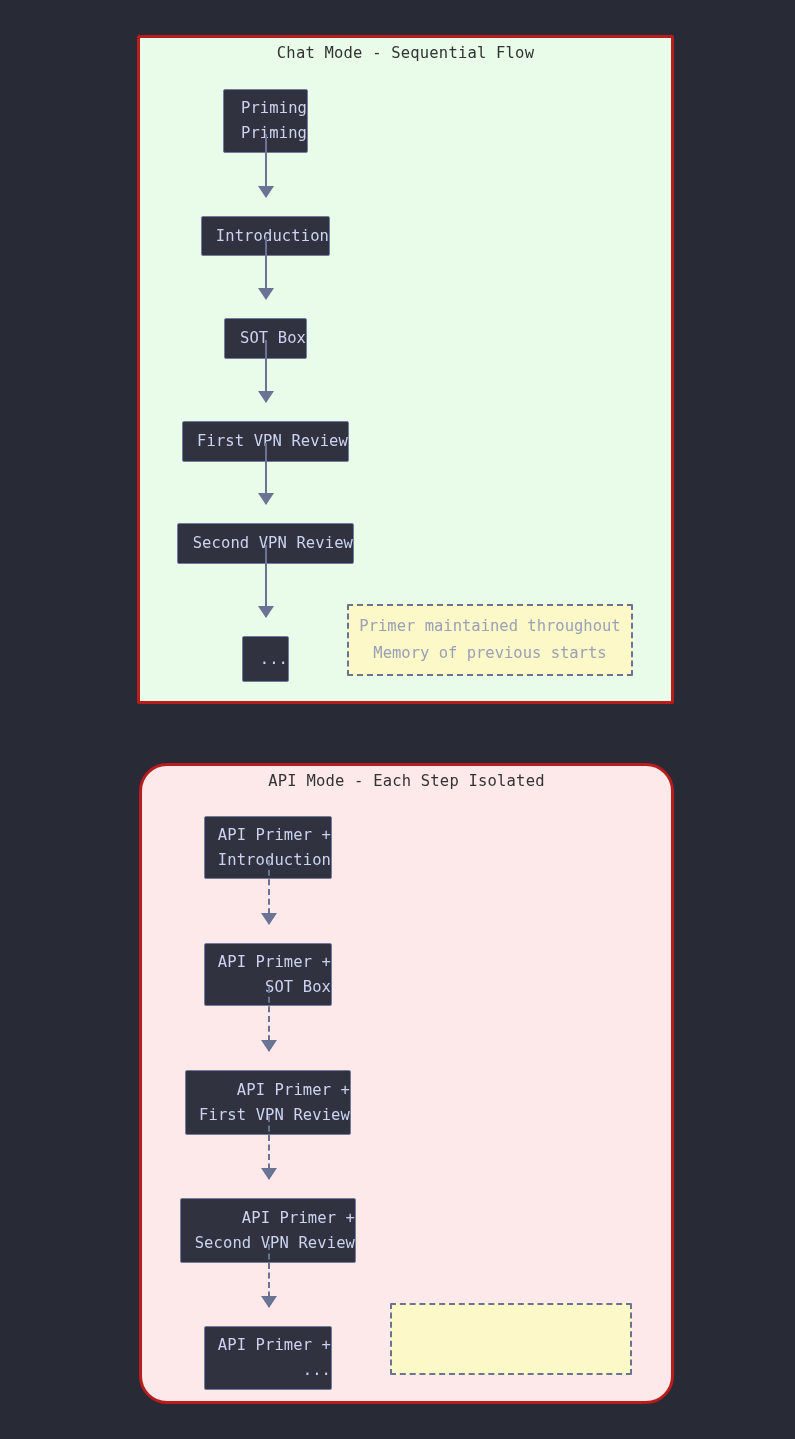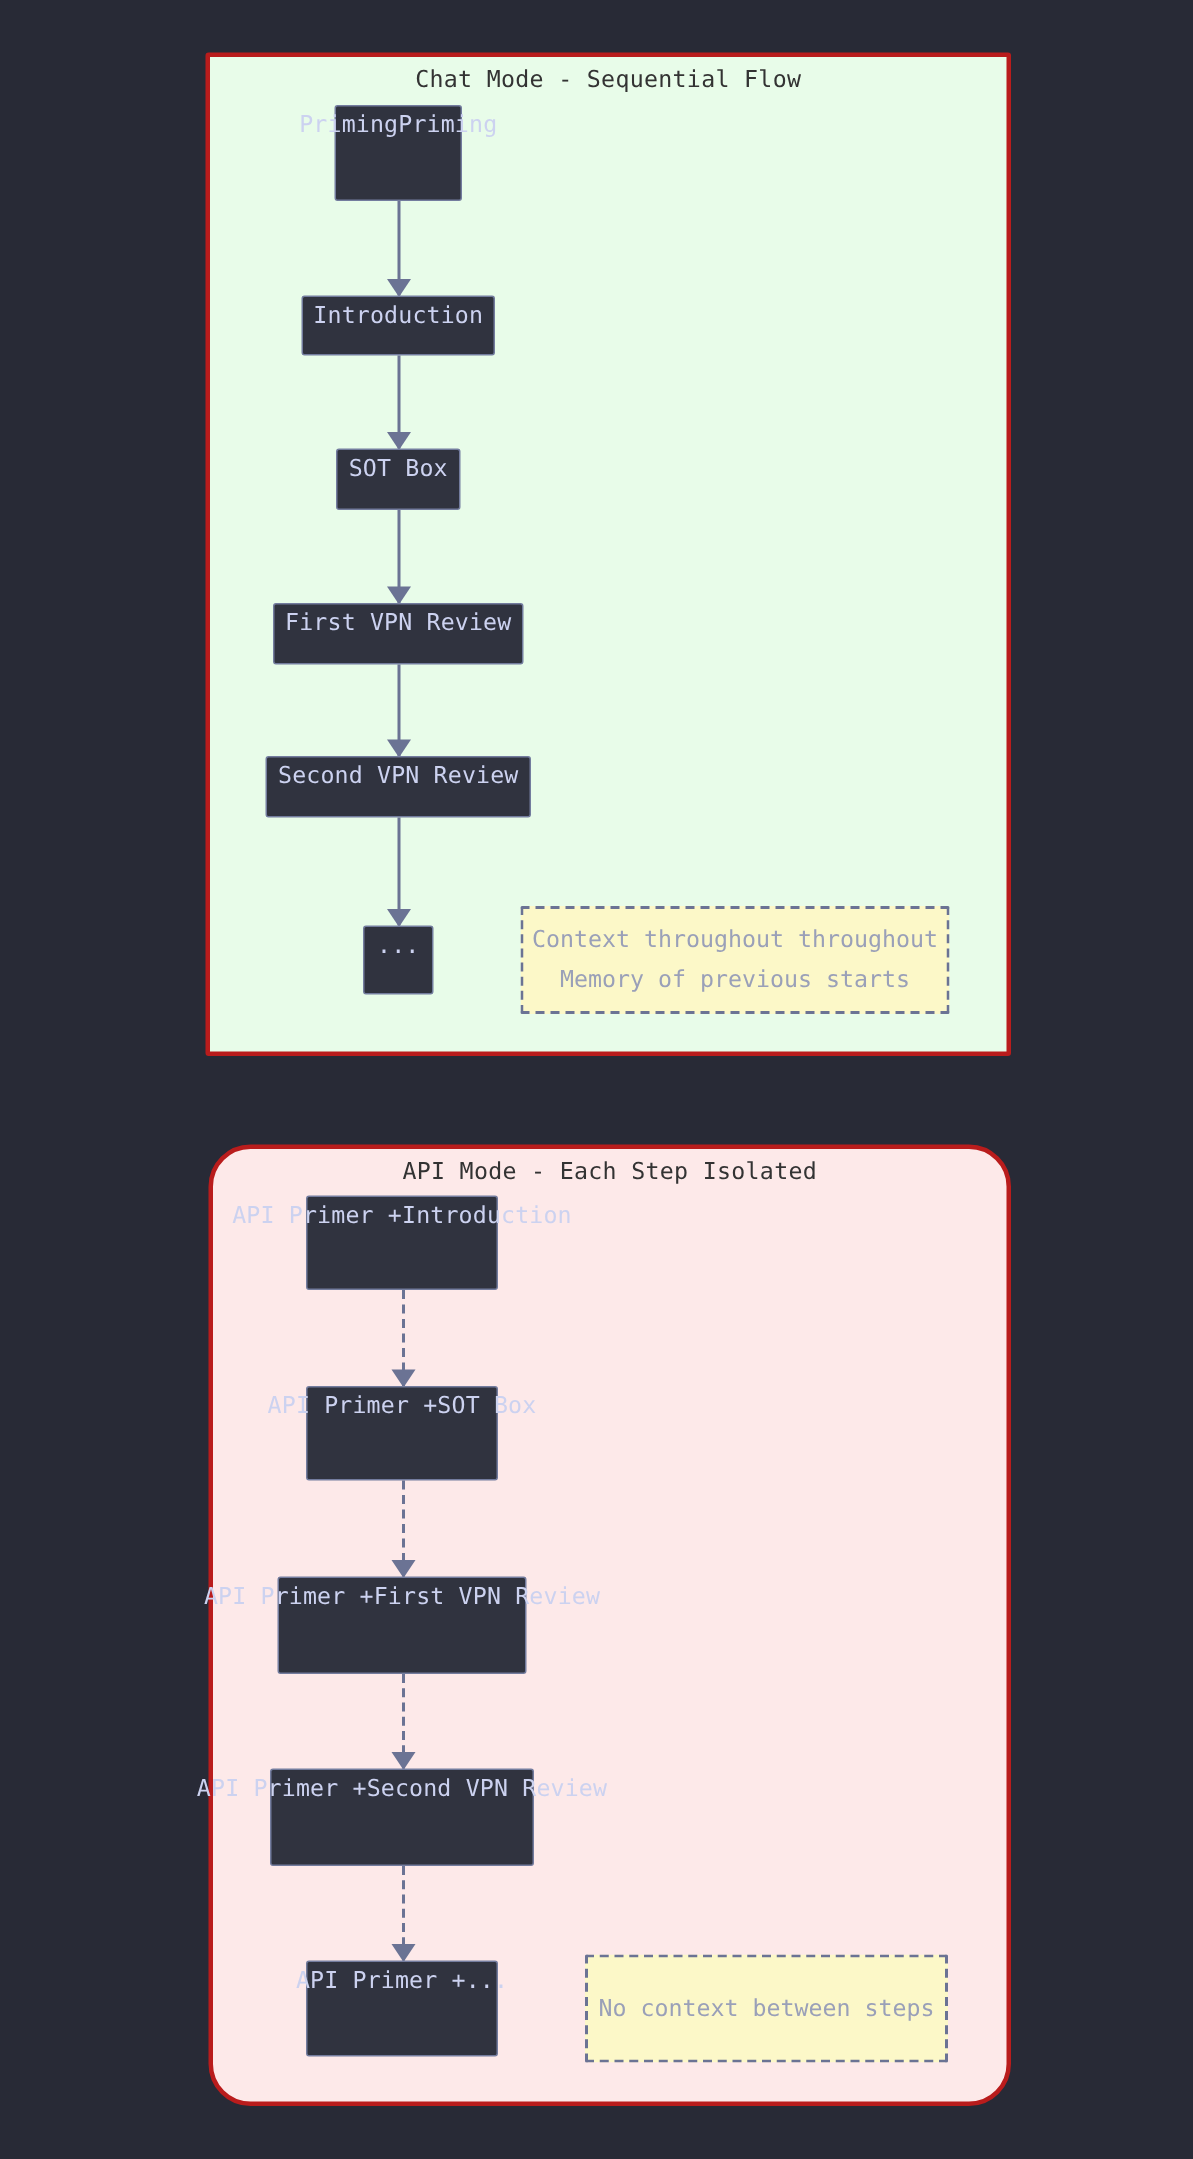--- a/index.html
+++ b/index.html
@@ -51,27 +51,28 @@
 
   
   .node {
     position: absolute;
     box-sizing: border-box;
     background: #30333f;
     border: 1.6px solid #737c9e;
     border-radius: 2px;
     color: #ccd2f0;
     display: flex;
-    flex-direction: row;
-    align-items: flex-start;
+    flex-direction: column;
+    align-items: flex-end;
     justify-content: center;
     font-size: 15.5px;
     line-height: 25px;
     white-space: pre;
     letter-spacing: 0.1px;
+    margin-top: 19px;
   }
   .node .ln { display: block; }
 
   
   .edge {
     position: absolute;
     width: 0;
   }
   .edge .shaft {
     position: absolute;
@@ -163,21 +164,21 @@
 <div class="edge solid" style="left:265px; top:545px; height:72px;">
   <div class="shaft"></div>
   <div class="head"></div>
 </div>
 
 <div class="node" style="left:242px; top:617px; width:47px; height:46px;">
   <span class="ln">...</span>
 </div>
 
 <div class="note" style="left:347px; top:604px; width:286px; height:72px;">
-  <span class="ln">Context throughout throughout</span>
+  <span class="ln">Primer maintained throughout</span>
   <span class="ln">Memory of previous starts</span>
 </div>
 
 <div class="panel api">
   <div class="panel-title">API Mode - Each Step Isolated</div>
 </div>
 
 <div class="node" style="left:204px; top:797px; width:128px; height:63px;">
   <span class="ln">API Primer +</span>
   <span class="ln">Introduction</span>
@@ -217,14 +218,13 @@
   <div class="shaft"></div>
   <div class="head"></div>
 </div>
 
 <div class="node" style="left:204px; top:1307px; width:128px; height:64px;">
   <span class="ln">API Primer +</span>
   <span class="ln">...</span>
 </div>
 
 <div class="note" style="left:390px; top:1303px; width:242px; height:72px;">
-  <span class="ln">No context between steps</span>
 </div>
 
 </body></html>

